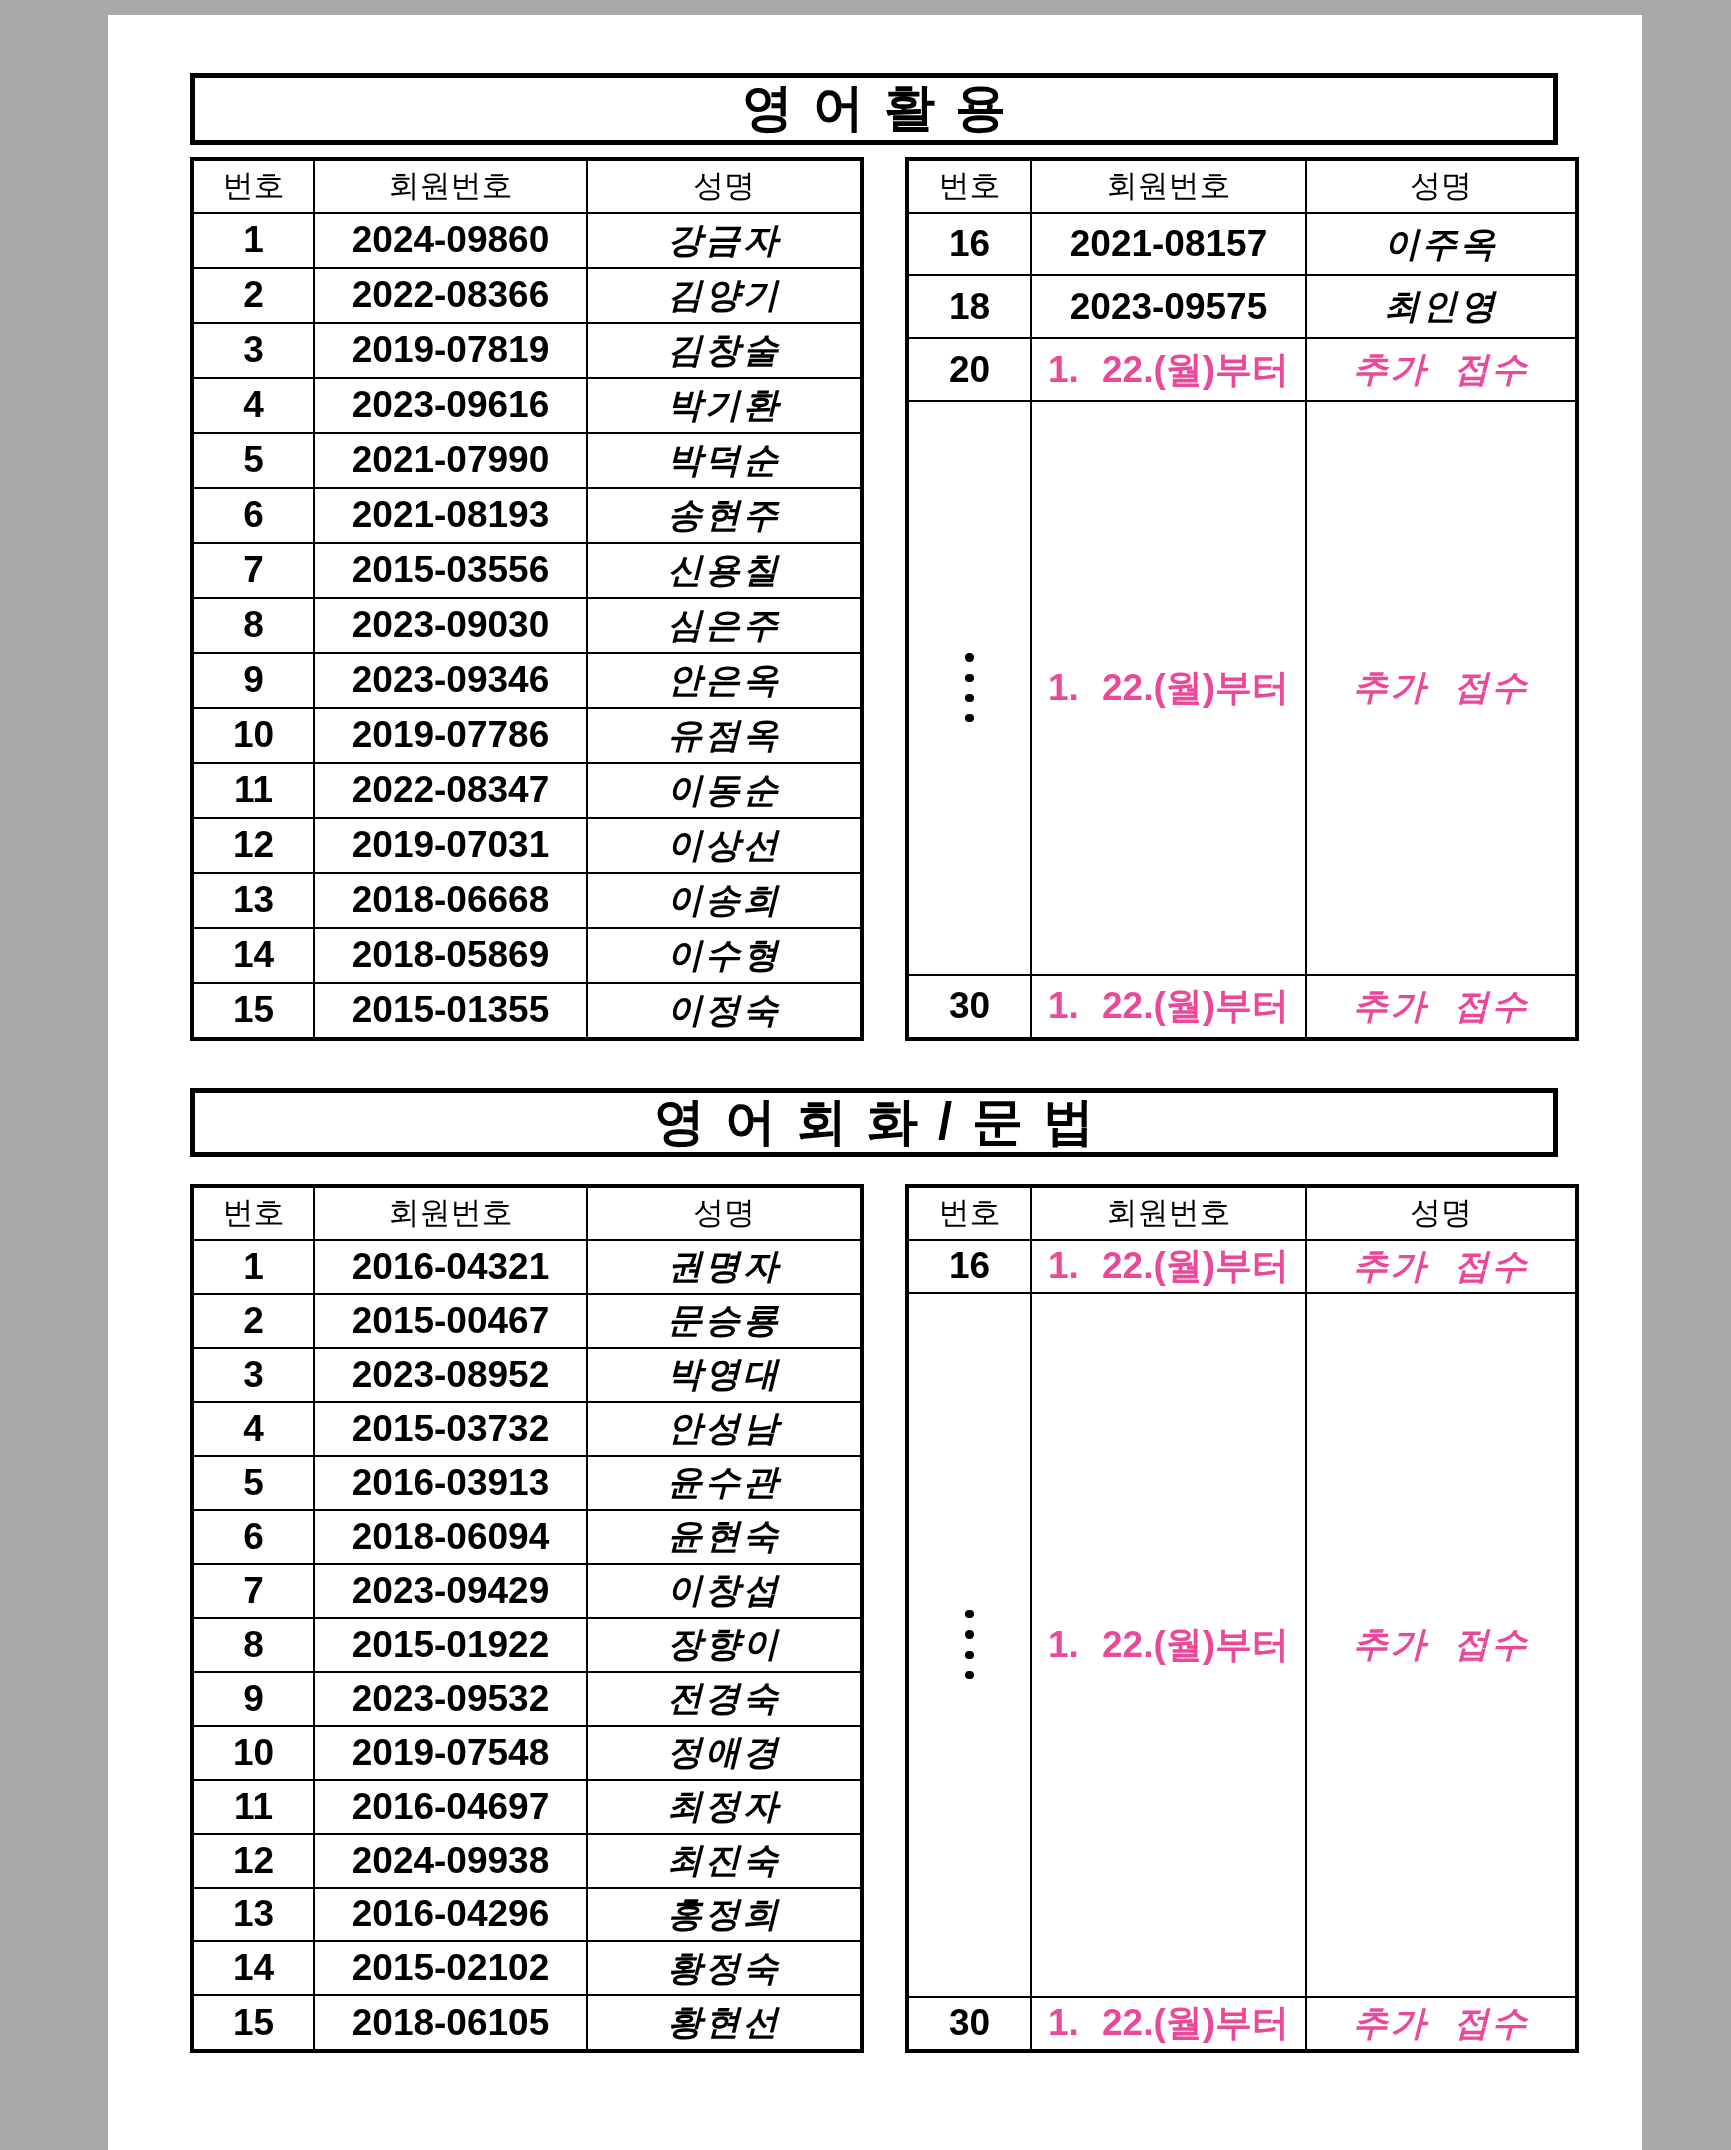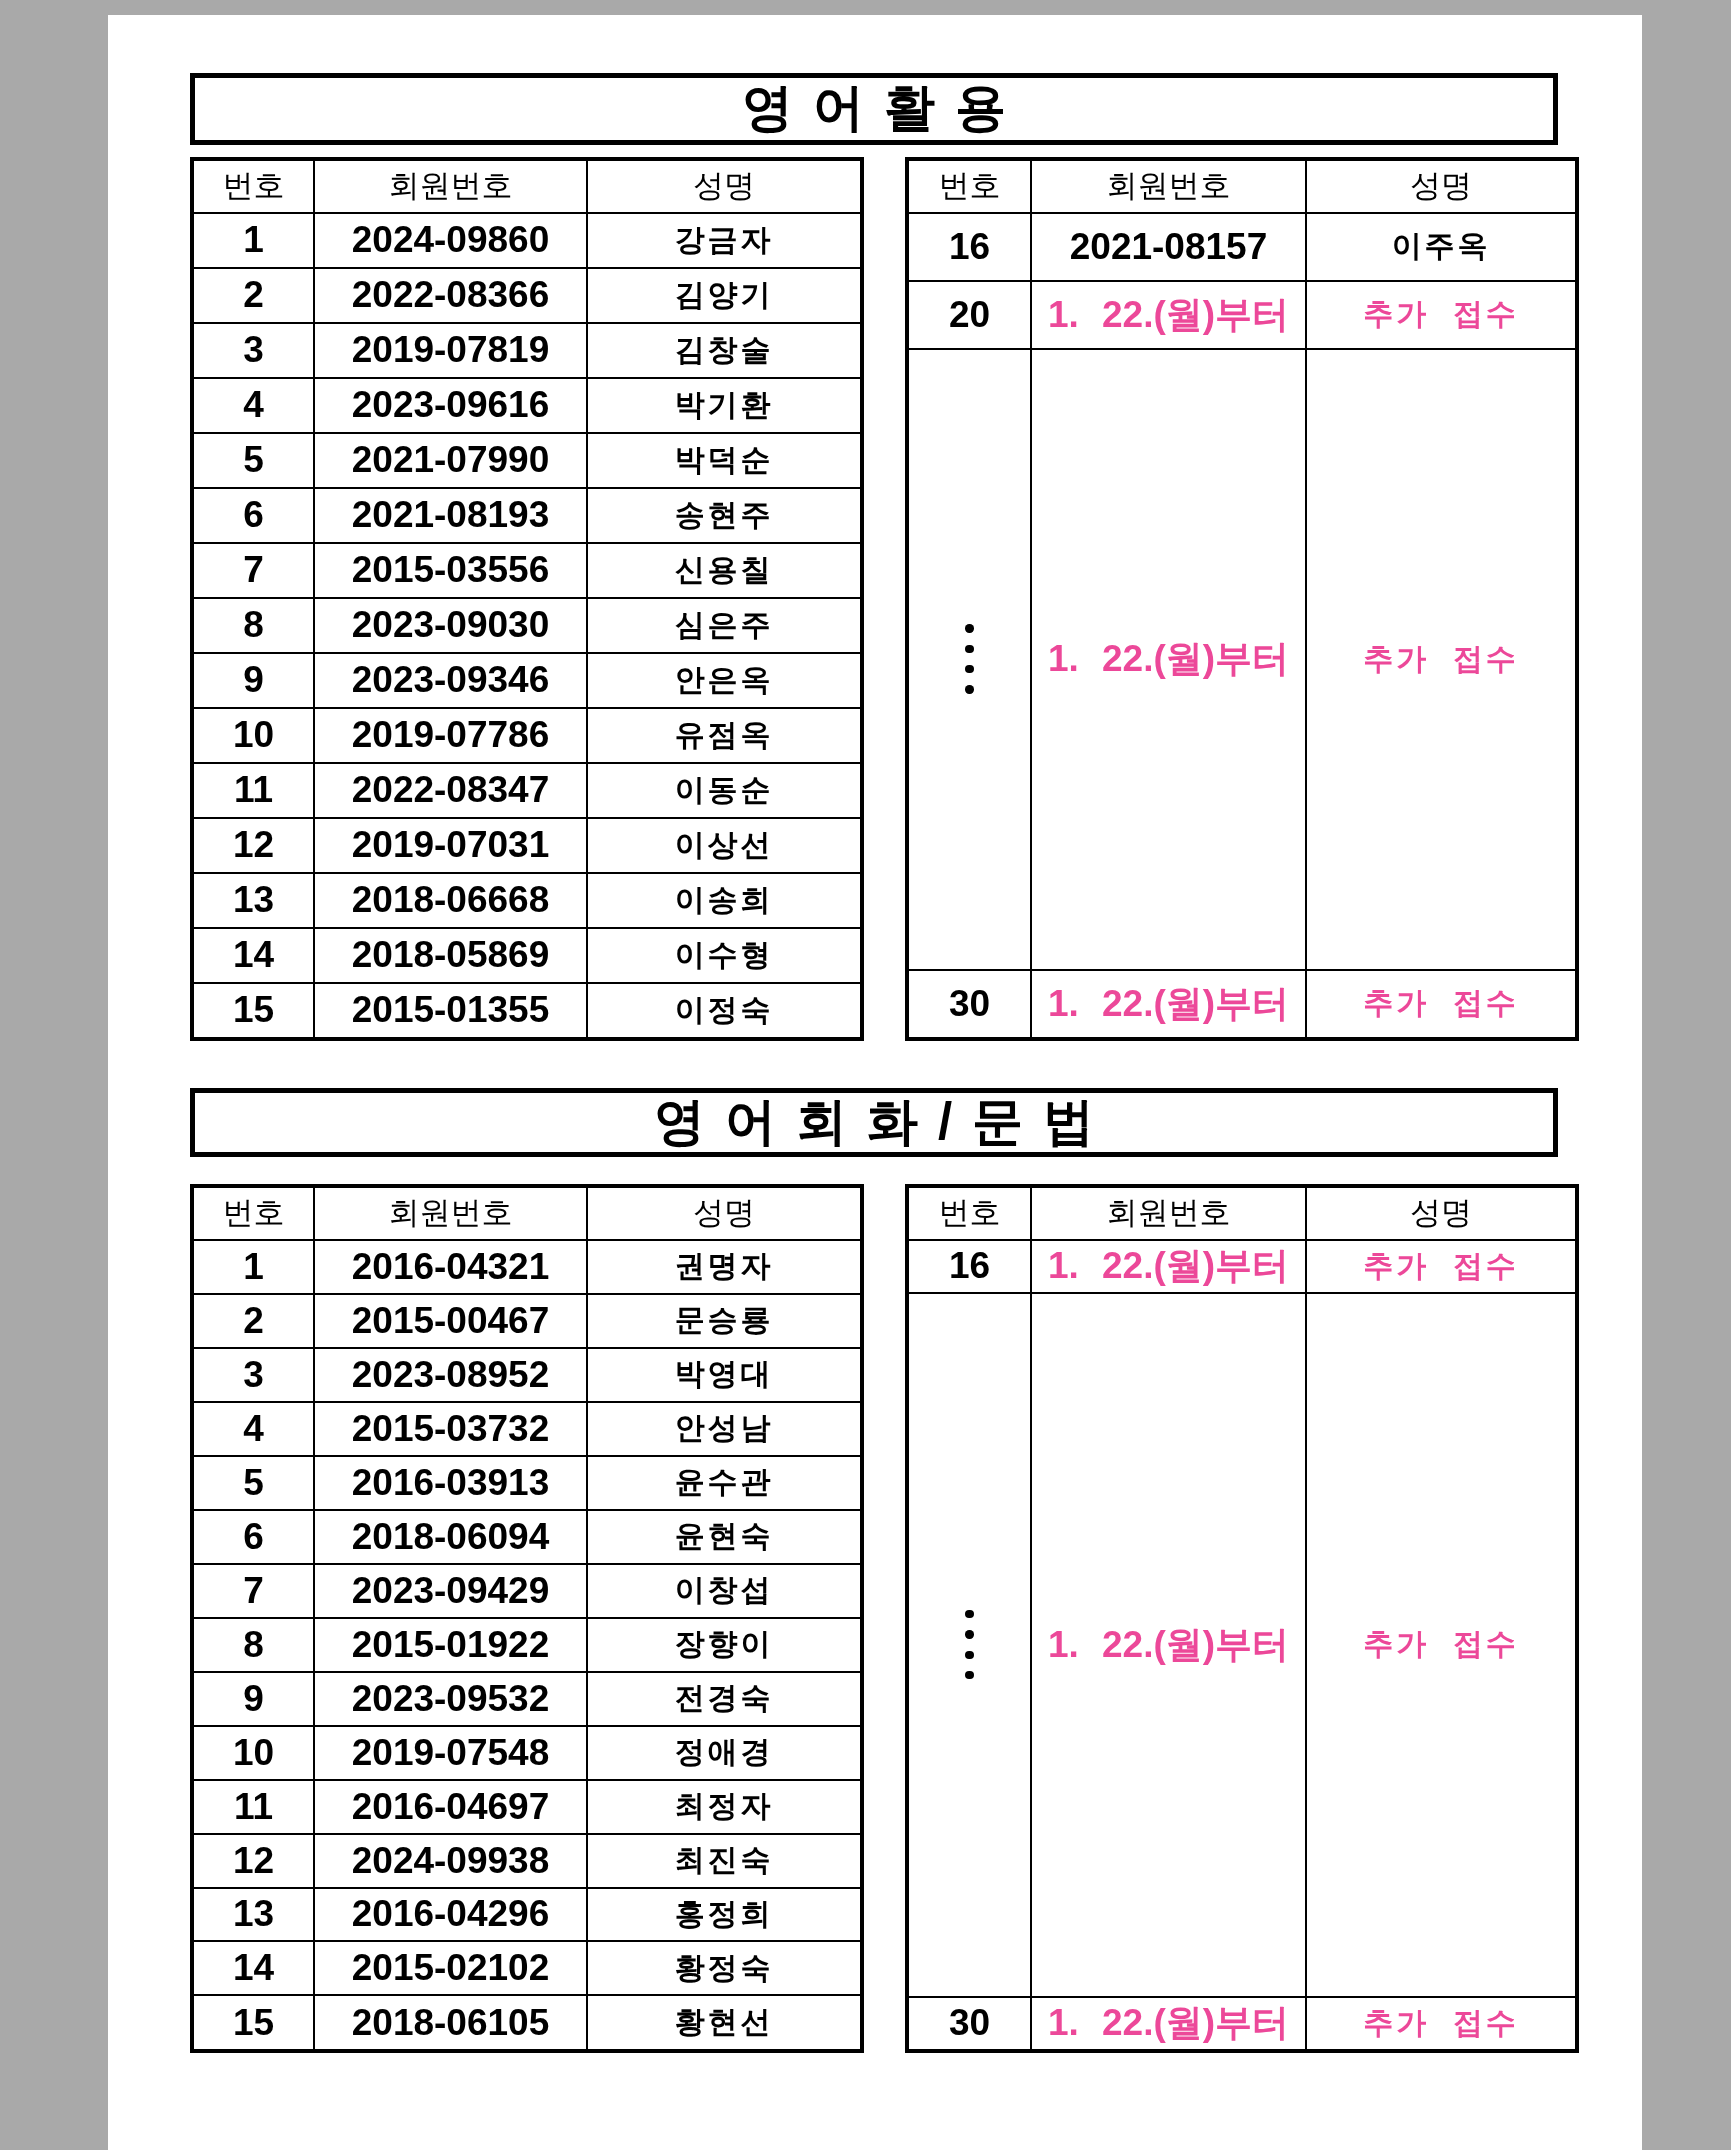--- a/index.html
+++ b/index.html
@@ -37,21 +37,21 @@
     border-collapse:collapse;table-layout:fixed;
     border:4.6px solid #000;background:#fff;flex:0 0 auto;
   }
   table.roster th,table.roster td{
     border:2.8px solid #000;
     text-align:center;vertical-align:middle;
     padding:0;overflow:hidden;white-space:nowrap;
   }
   table.roster th{font-size:31px;font-weight:400;height:51px;}
   td.no,td.mem{font-size:37px;font-weight:700;}
-  td.nm{font-size:30px;font-weight:700;letter-spacing:2.8px;}
+  td.nm{font-size:35px;font-weight:700;letter-spacing:2.8px;font-style:italic;}
   .s1 td{height:53px;}
   .s2 td{height:51px;}
   .s1 td.mergedcell{height:501px;}
   .s2 td.mergedcell{height:702px;}
   .hl{color:#ec4899;word-spacing:13px;}
   .dots{display:flex;flex-direction:column;align-items:center;gap:12px;}
   .dots i{display:block;width:8.3px;height:8.3px;border-radius:50%;background:#000;}
 </style>
 </head>
 <body>
@@ -168,20 +168,25 @@
                 <th>성명</th>
               </tr>
             </thead>
             <tbody>
               <tr>
                 <td class="no">16</td>
                 <td class="mem">2021-08157</td>
                 <td class="nm">이주옥</td>
               </tr>
               <tr>
+                <td class="no">18</td>
+                <td class="mem">2023-09575</td>
+                <td class="nm">최인영</td>
+              </tr>
+              <tr>
                 <td class="no">20</td>
                 <td class="mem hl">1. 22.(월)부터</td>
                 <td class="nm hl">추가 접수</td>
               </tr>
               <tr>
                 <td class="no mergedcell">
                   <div class="dots">
                     <i></i>
                     <i></i>
                     <i></i>

